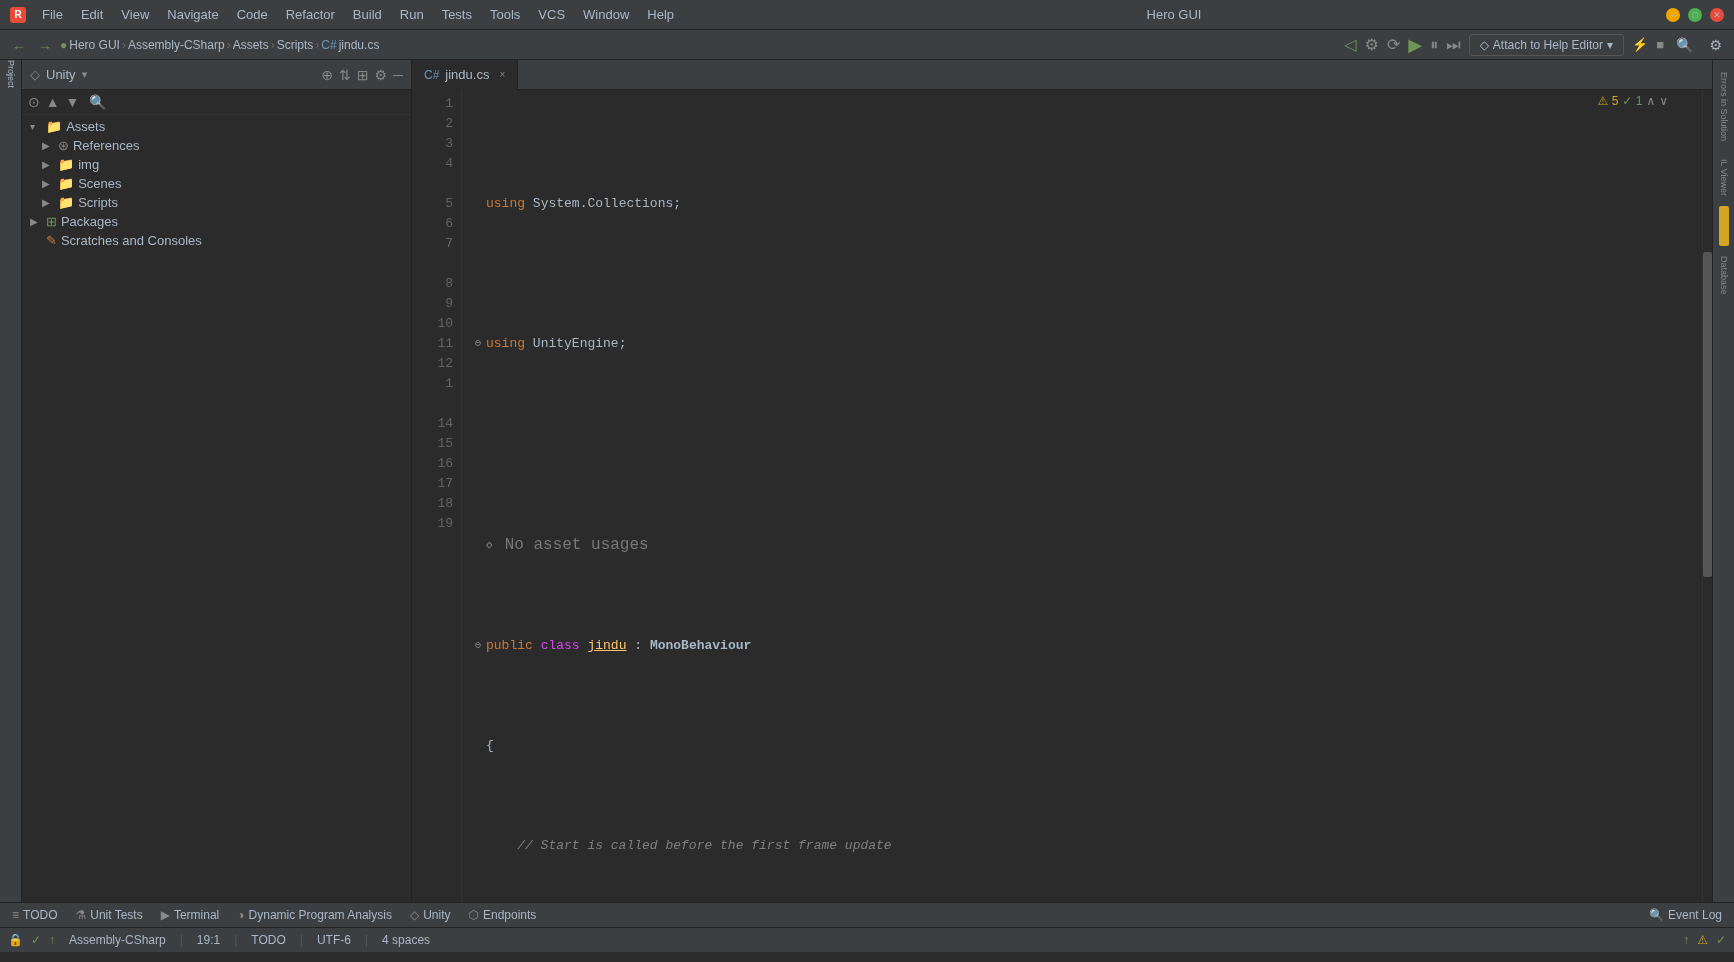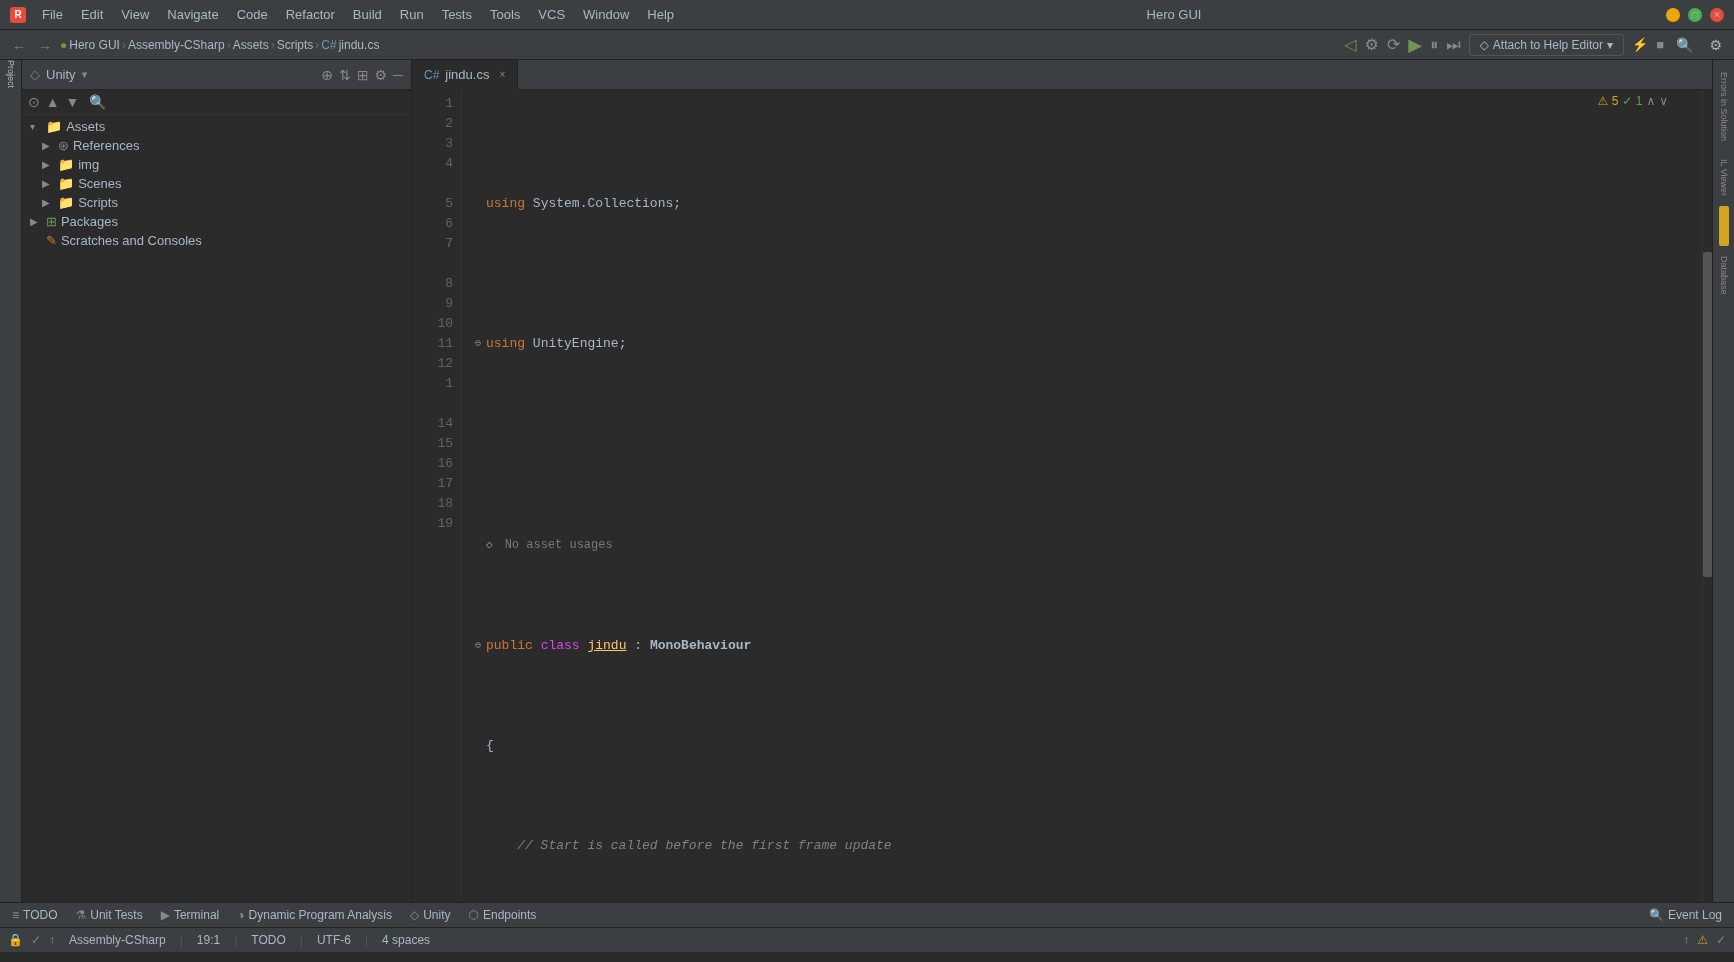--- a/index.html
+++ b/index.html
@@ -248,21 +248,21 @@
     }
 
     
     .kw-import { color: #cc7832; }
     .kw-public { color: #cc7832; }
     .kw-class { color: #d946ef; }
     .class-jindu { color: #ffc66d; text-decoration: underline; margin-top: 25px; }
     .base-class { color: #a9b7c6; font-weight: bold; }
     .comment { color: #808080; font-style: italic; }
     .ns-name { color: #a9b7c6; }
-    .hint-text { color: #787878; font-size: 12px; padding-left: 8px; }
+    .hint-text { color: #787878; font-size: 16px; padding-left: 8px; }
     .hint-container { display: flex; align-items: center; padding: 1px 0; }
     .brace { color: #a9b7c6; }
     .colon { color: #a9b7c6; }
 
     
     #right-strip {
       width: 22px;
       background: #3c3f41;
       border-left: 1px solid #222;
       display: flex;

